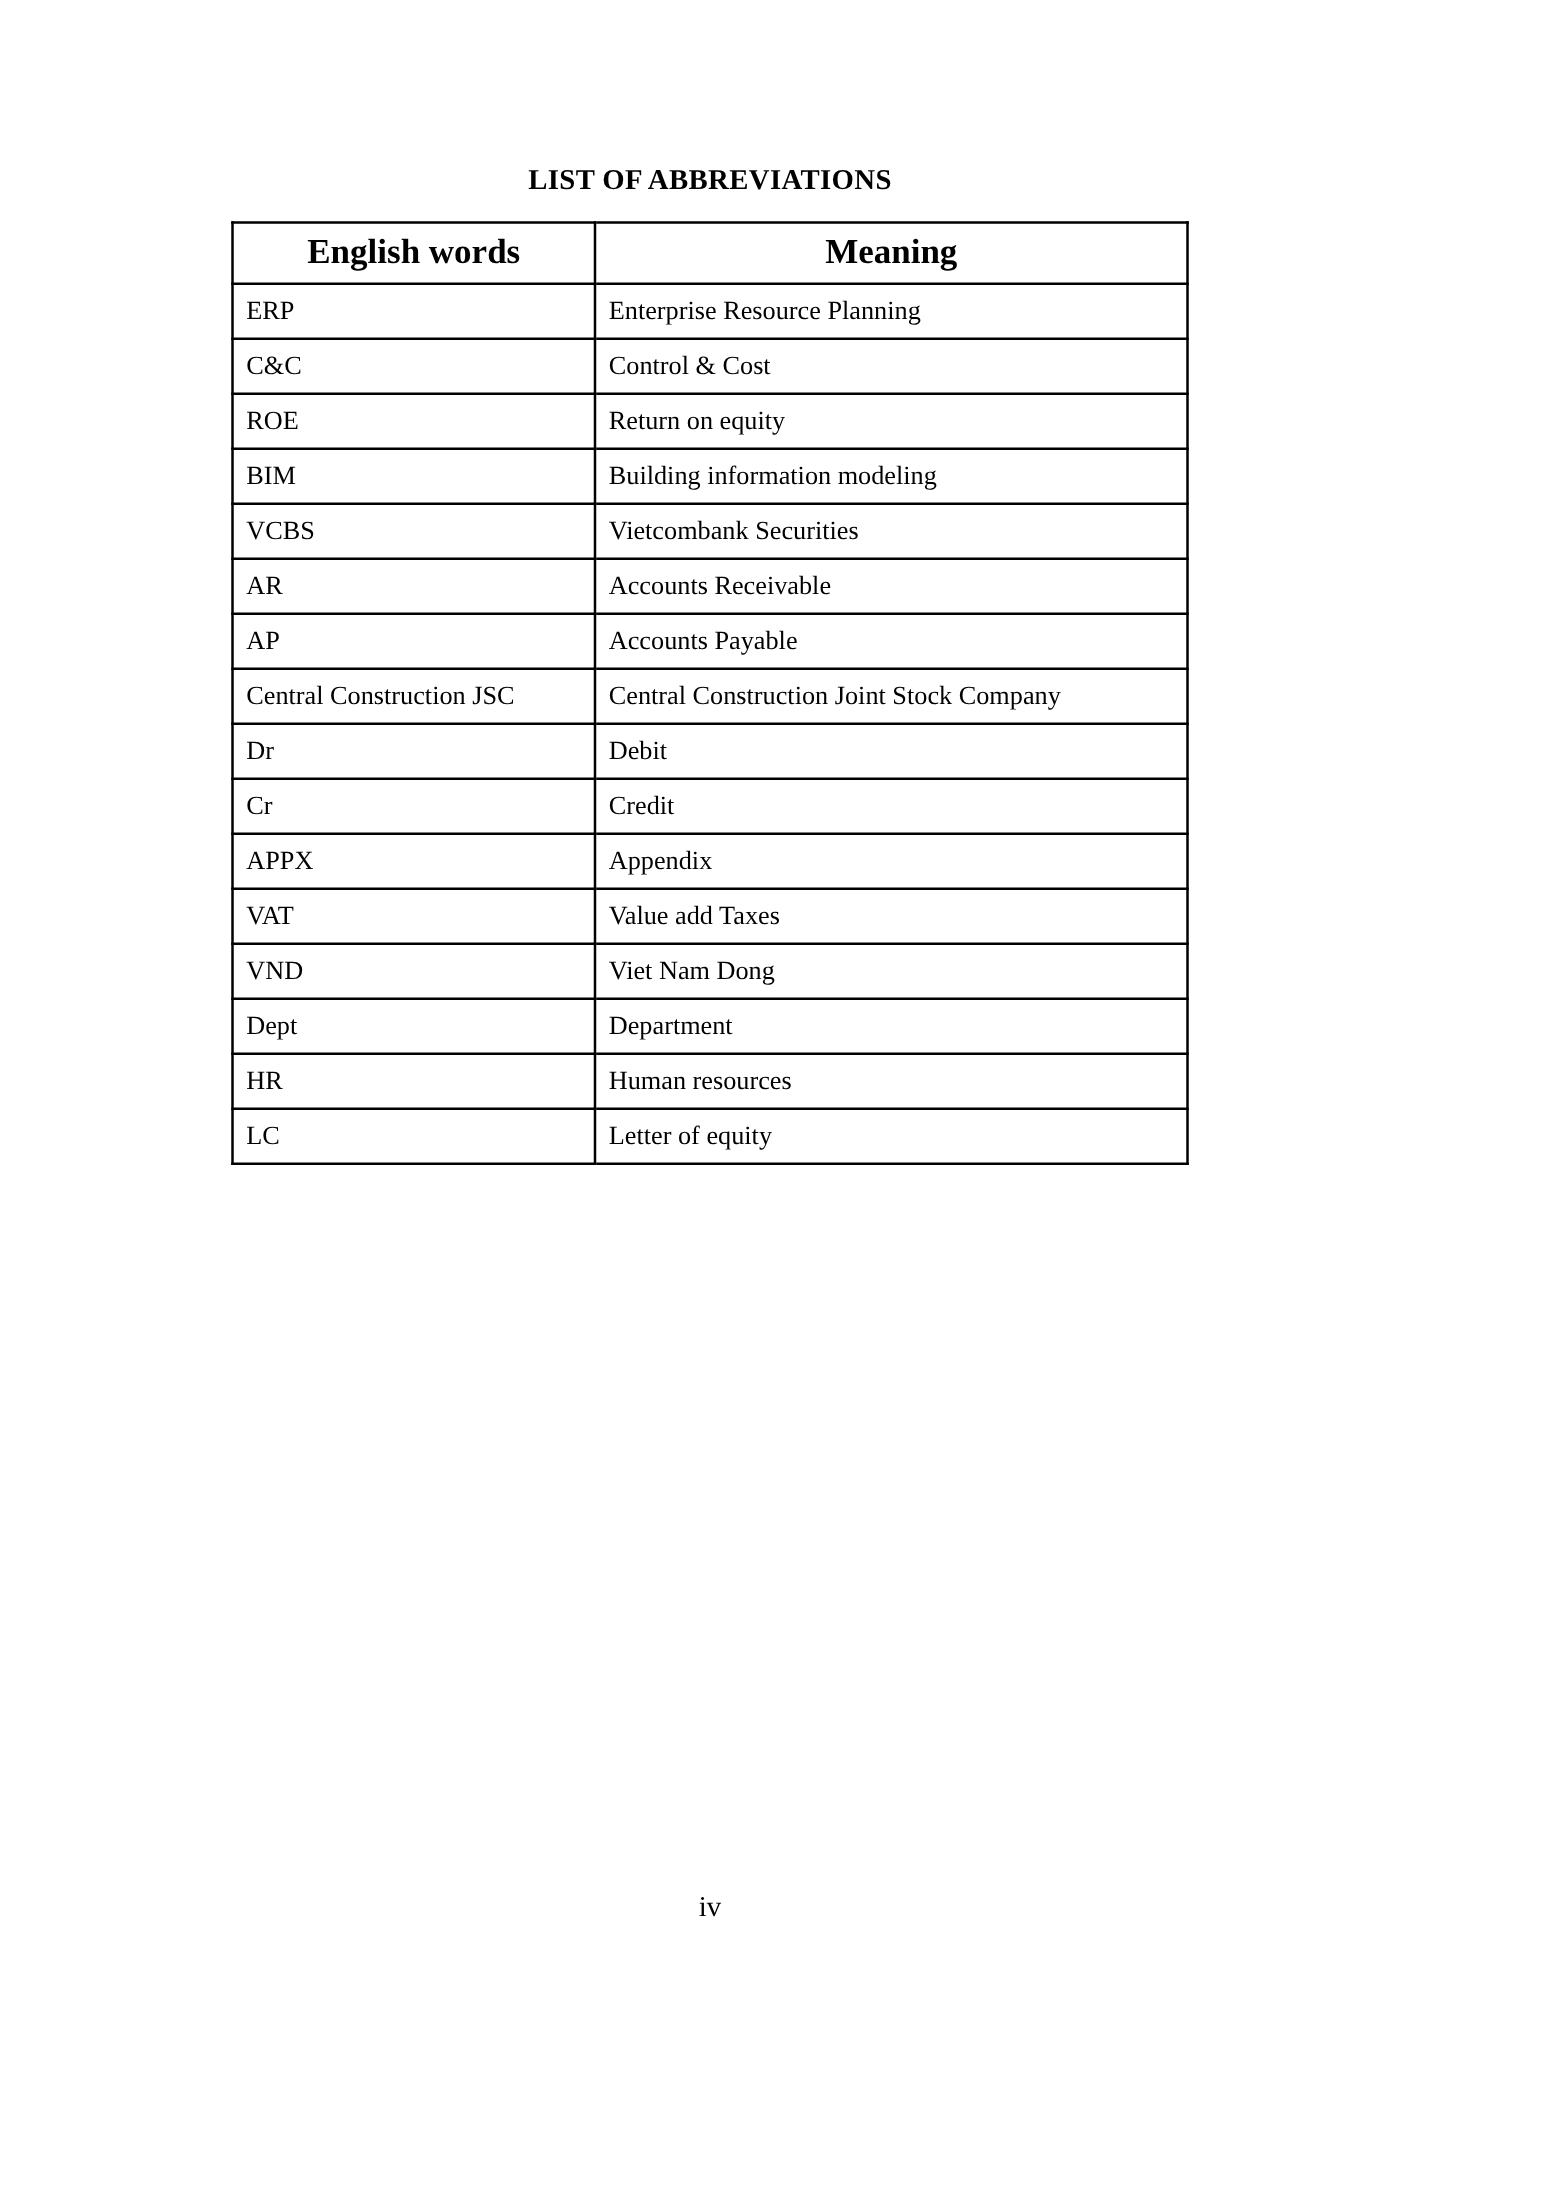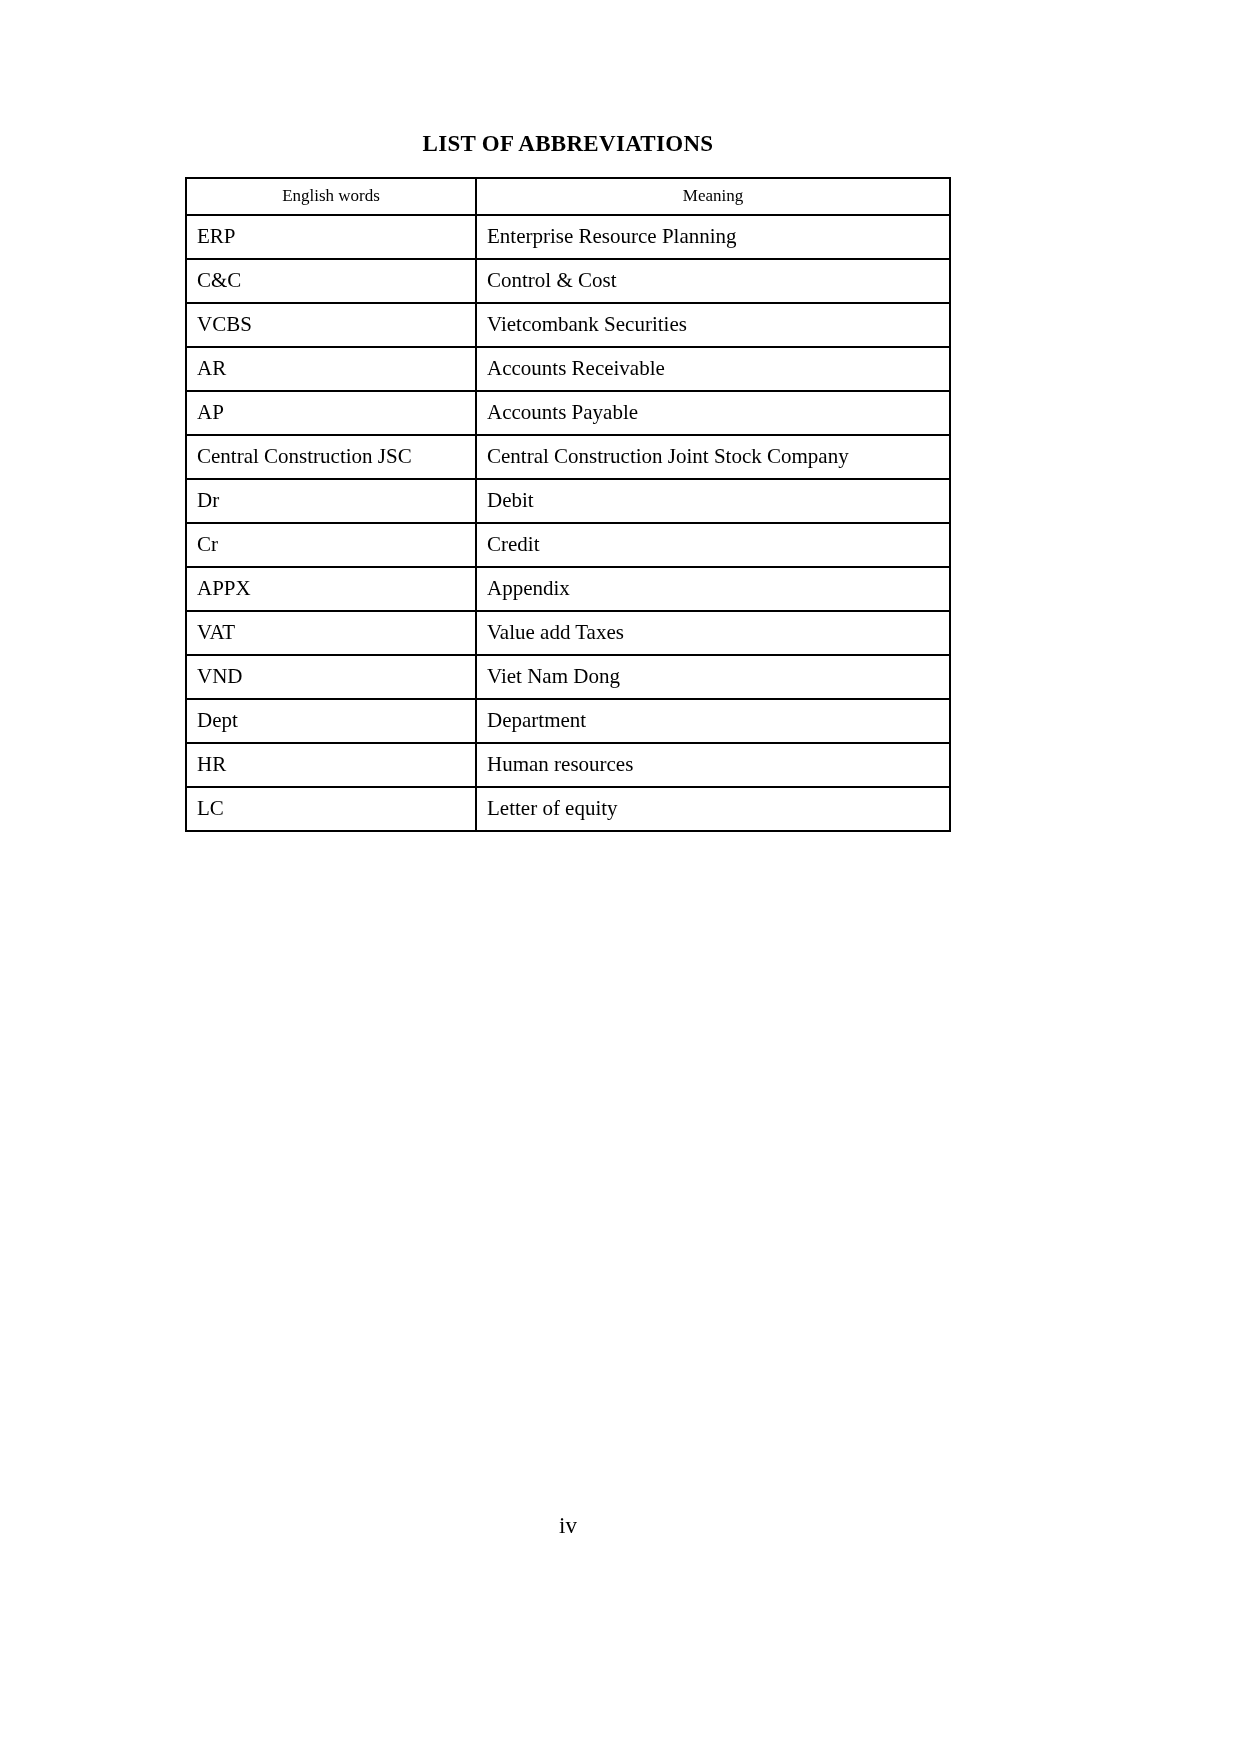--- a/index.html
+++ b/index.html
@@ -31,22 +31,22 @@
     border-collapse: collapse;
     font-size: 21px;
   }
   table.abbr-table th,
   table.abbr-table td {
     border: 2px solid #000000;
     vertical-align: middle;
   }
   table.abbr-table th {
     text-align: center;
-    font-weight: normal;
-    font-size: 17px;
+    font-weight: bold;
+    font-size: 28px;
     padding: 7px 10px 8px 10px;
     border-radius: 16px;
   }
   table.abbr-table td {
     text-align: left;
     padding: 8px 10px 9px 10px;
     height: 43px;
     border-radius: 12px;
   }
   table.abbr-table td.col-word {
@@ -75,20 +75,28 @@
       </tr>
     </thead>
     <tbody>
       <tr>
         <td class="col-word">ERP</td>
         <td>Enterprise Resource Planning</td>
       </tr>
       <tr>
         <td class="col-word">C&amp;C</td>
         <td>Control &amp; Cost</td>
+      </tr>
+      <tr>
+        <td class="col-word">ROE</td>
+        <td>Return on equity</td>
+      </tr>
+      <tr>
+        <td class="col-word">BIM</td>
+        <td>Building information modeling</td>
       </tr>
       <tr>
         <td class="col-word">VCBS</td>
         <td>Vietcombank Securities</td>
       </tr>
       <tr>
         <td class="col-word">AR</td>
         <td>Accounts Receivable</td>
       </tr>
       <tr>

